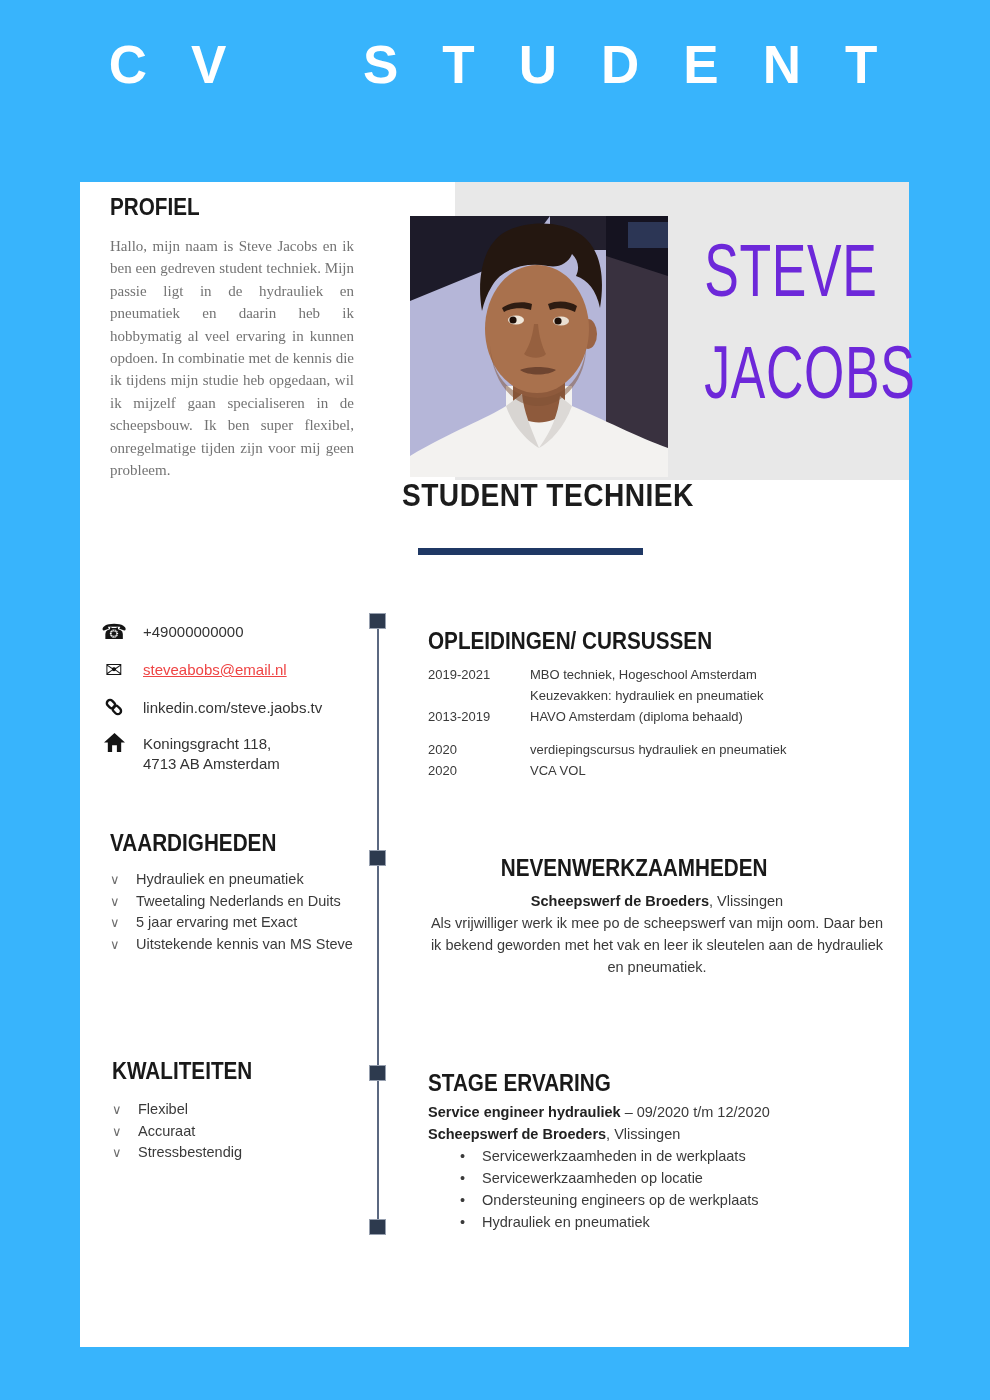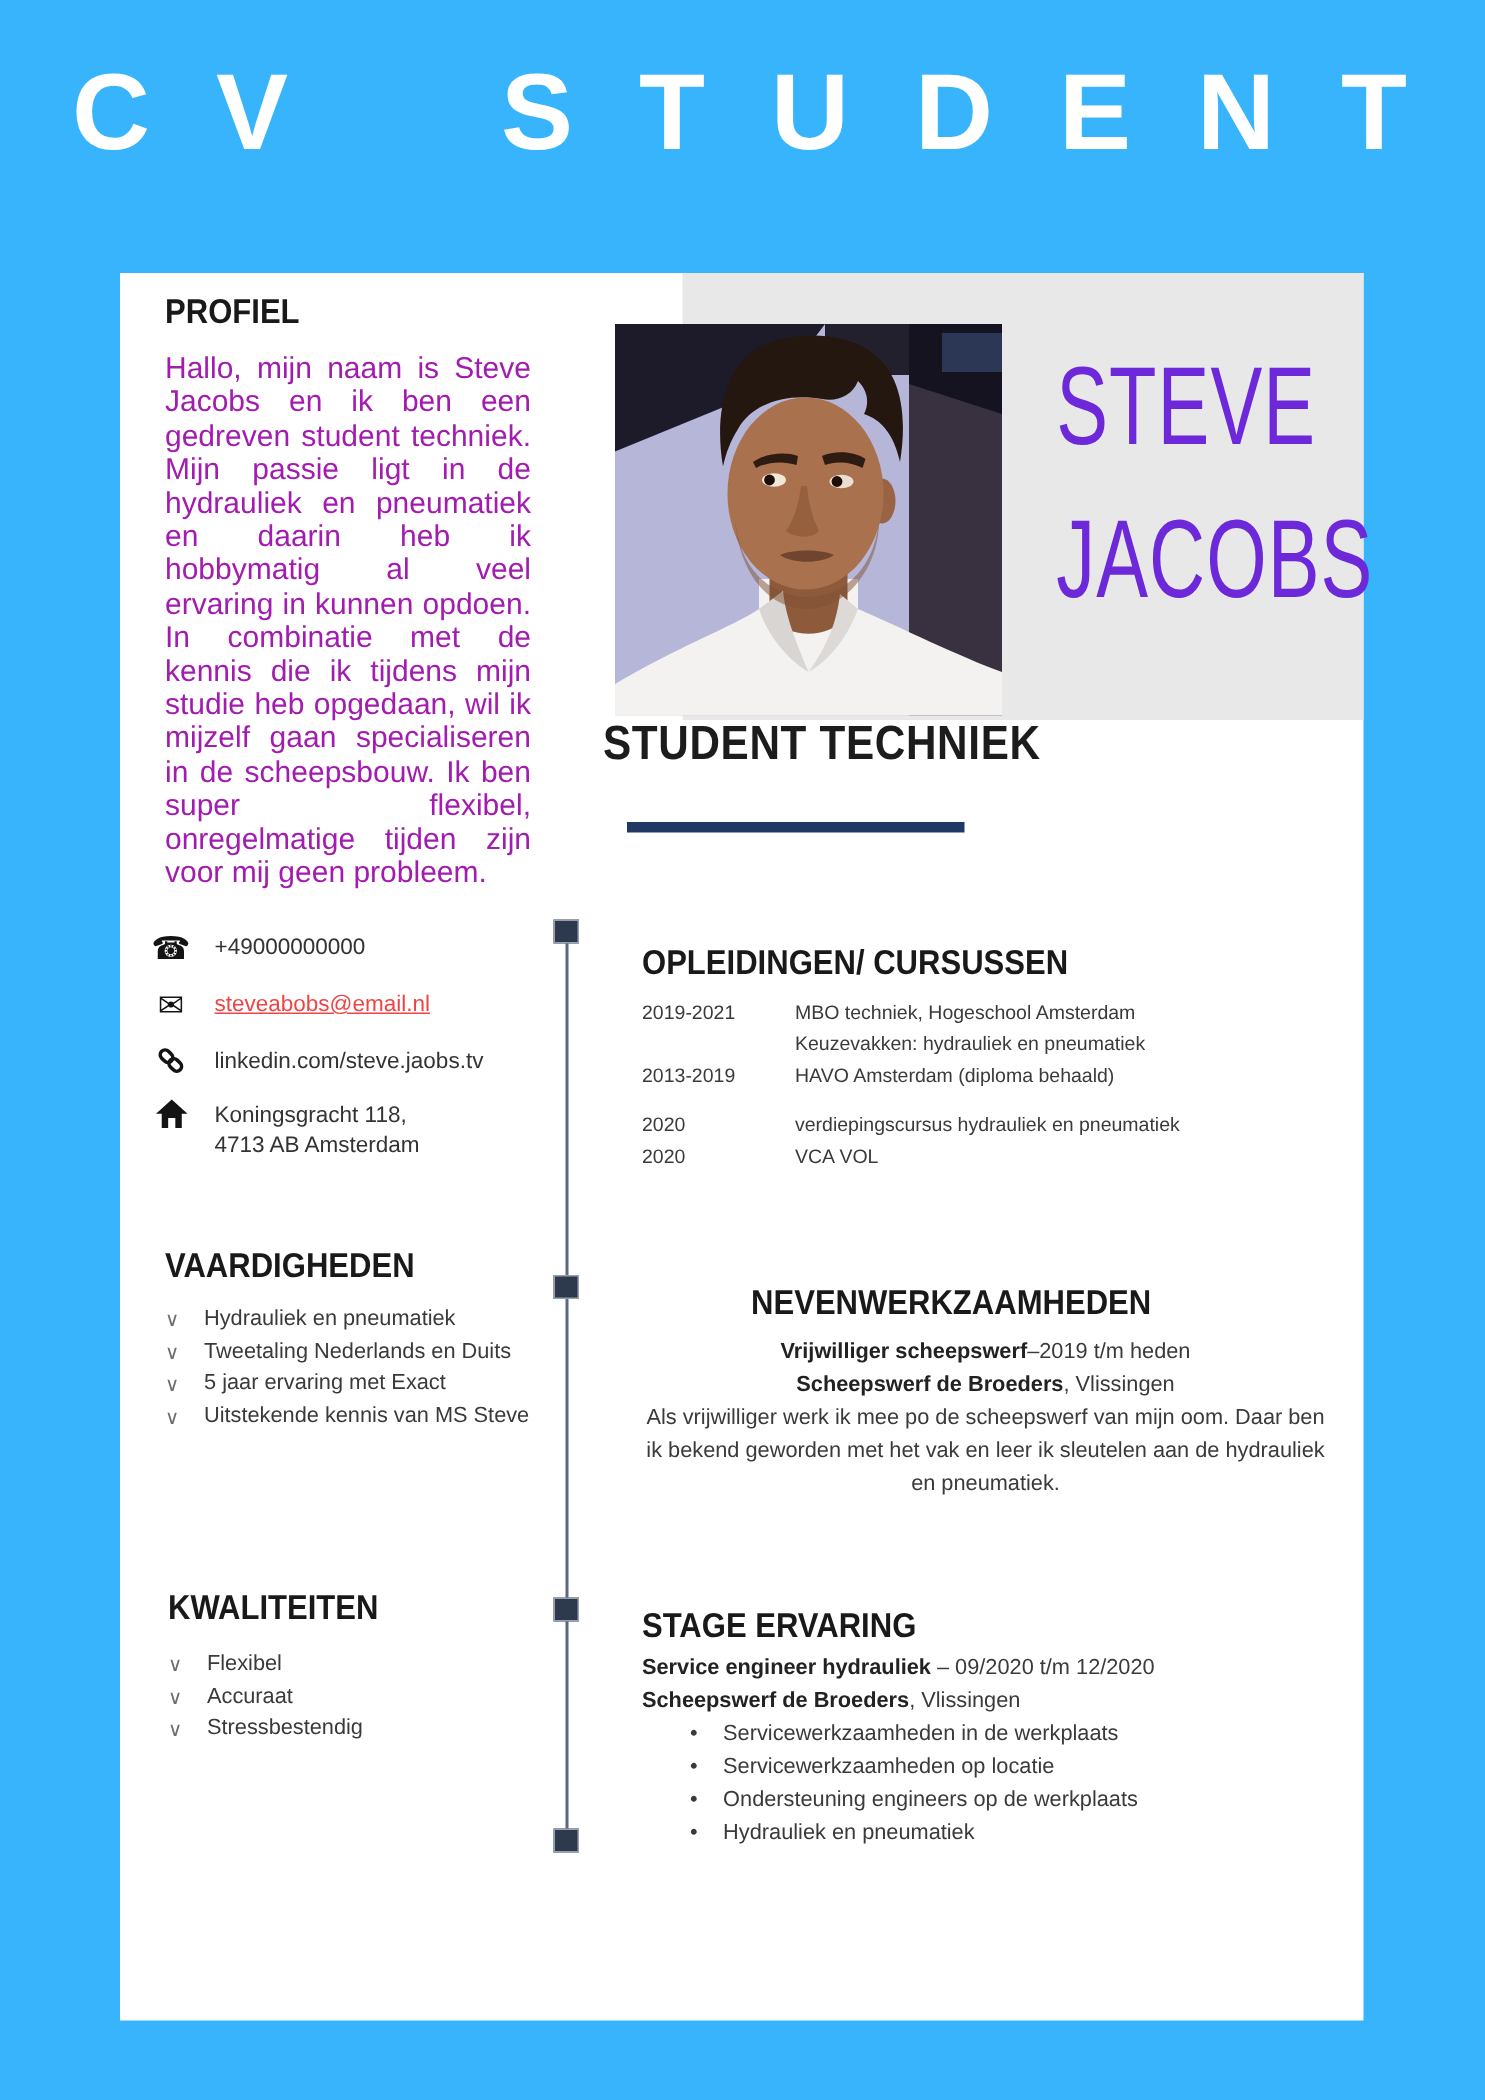--- a/index.html
+++ b/index.html
@@ -5,21 +5,21 @@
   html,body{margin:0;padding:0;}
   body{
     width:990px;height:1400px;position:relative;overflow:hidden;
     background:#38b4fc;
     font-family:"Liberation Sans",sans-serif;
   }
   
   .banner-title{
     position:absolute;top:34px;left:0;right:0;
     text-align:center;color:#ffffff;font-weight:bold;
-    font-size:72px;letter-spacing:44px;word-spacing:34px;
+    font-size:53px;letter-spacing:44px;word-spacing:34px;
     white-space:nowrap;padding-left:40px;
   }
   
   .page{
     position:absolute;left:80px;top:182px;width:829px;height:1165px;
     background:#ffffff;
   }
   .gray-box{position:absolute;left:375px;top:0;width:454px;height:298px;background:#e8e8e8;}
   .photo{position:absolute;left:330px;top:34px;width:258px;height:261px;}
   .photo svg{display:block;width:258px;height:261px;}
@@ -27,21 +27,21 @@
   .name-line{display:block;font-size:74px;font-weight:400;line-height:102px;
     letter-spacing:1px;transform:scaleX(0.70);transform-origin:center;white-space:nowrap;}
   .role-title{position:absolute;left:322px;top:295px;font-size:32px;font-weight:700;color:#1c1c1c;
     transform:scaleX(0.88);transform-origin:left top;letter-spacing:0.5px;white-space:nowrap;}
   .navy-bar{position:absolute;left:338px;top:366px;width:225px;height:7px;background:#1f3864;}
   
   .section-heading{font-size:23px;font-weight:700;color:#191919;margin:0;
     transform:scaleX(0.9);transform-origin:left top;letter-spacing:0;white-space:nowrap;}
   
   .profile-block{position:absolute;left:30px;top:12px;width:244px;}
-  .profile-text{margin:14px 0 0 0;font-size:20px;line-height:22.4px;color:#a21caf;text-align:justify;}
+  .profile-text{margin:14px 0 0 0;font-size:15px;line-height:22.4px;color:#737373;text-align:justify;font-family:Liberation Serif, serif;}
   
   .contact-block{position:absolute;left:18px;top:438px;width:290px;display:flex;flex-direction:column;gap:14px;}
   .contact-row{display:flex;align-items:flex-start;gap:13px;font-size:15px;color:#333;line-height:20px;}
   .contact-icon{width:32px;display:flex;justify-content:center;flex-shrink:0;
     font-family:"DejaVu Sans",sans-serif;font-size:21px;color:#141414;line-height:24px;}
   .contact-text{padding-top:2px;}
   .contact-text.link{color:#ef4444;text-decoration:underline;cursor:pointer;}
   
   .skills-block{position:absolute;left:30px;top:648px;width:290px;}
   .qualities-block{position:absolute;left:32px;top:876px;width:290px;}
@@ -221,21 +221,20 @@
           <div>
             <div>VCA VOL</div>
           </div>
         </div>
       </div>
   </div>
 
   <div class="side-block">
     <h2 class="section-heading">NEVENWERKZAAMHEDEN</h2>
     <div class="body-lines">
-      <p><b>Vrijwilliger scheepswerf</b><span>–2019 t/m heden</span></p>
       <p><b>Scheepswerf de Broeders</b><span>, Vlissingen</span></p>
       <p>Als vrijwilliger werk ik mee po de scheepswerf van mijn oom. Daar ben ik bekend geworden met het vak en leer ik sleutelen aan de hydrauliek en pneumatiek.</p>
     </div>
   </div>
 
   <div class="intern-block">
     <h2 class="section-heading">STAGE ERVARING</h2>
     <div class="body-lines">
       <p><b>Service engineer hydrauliek</b><span> – 09/2020 t/m 12/2020</span></p>
       <p><b>Scheepswerf de Broeders</b><span>, Vlissingen</span></p>

